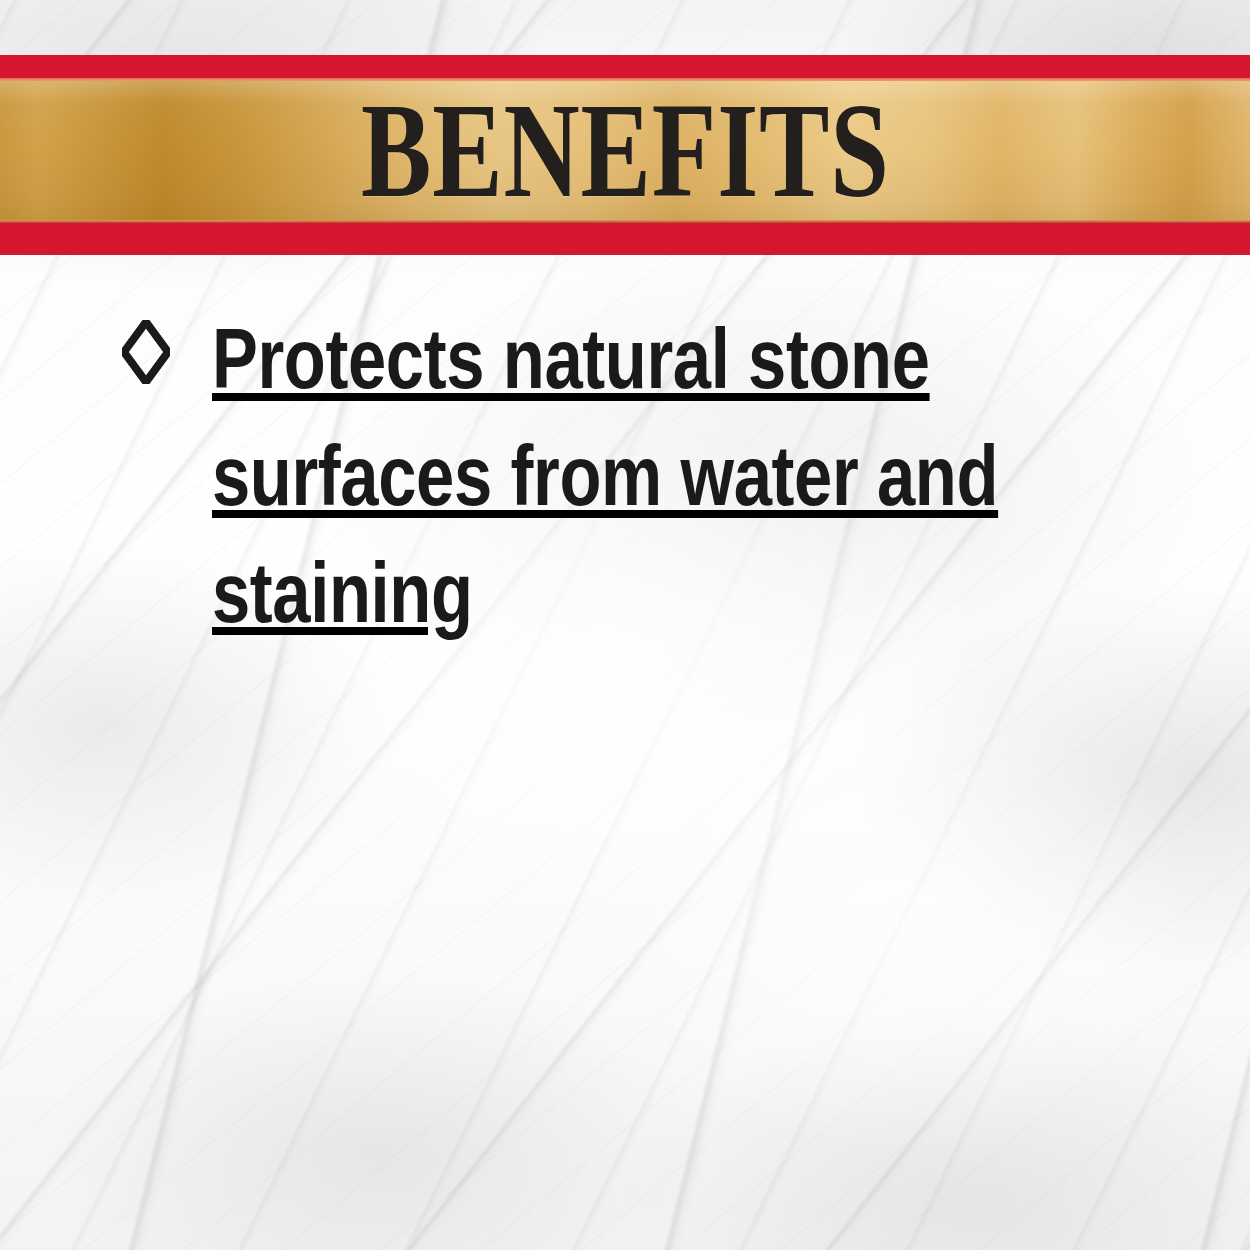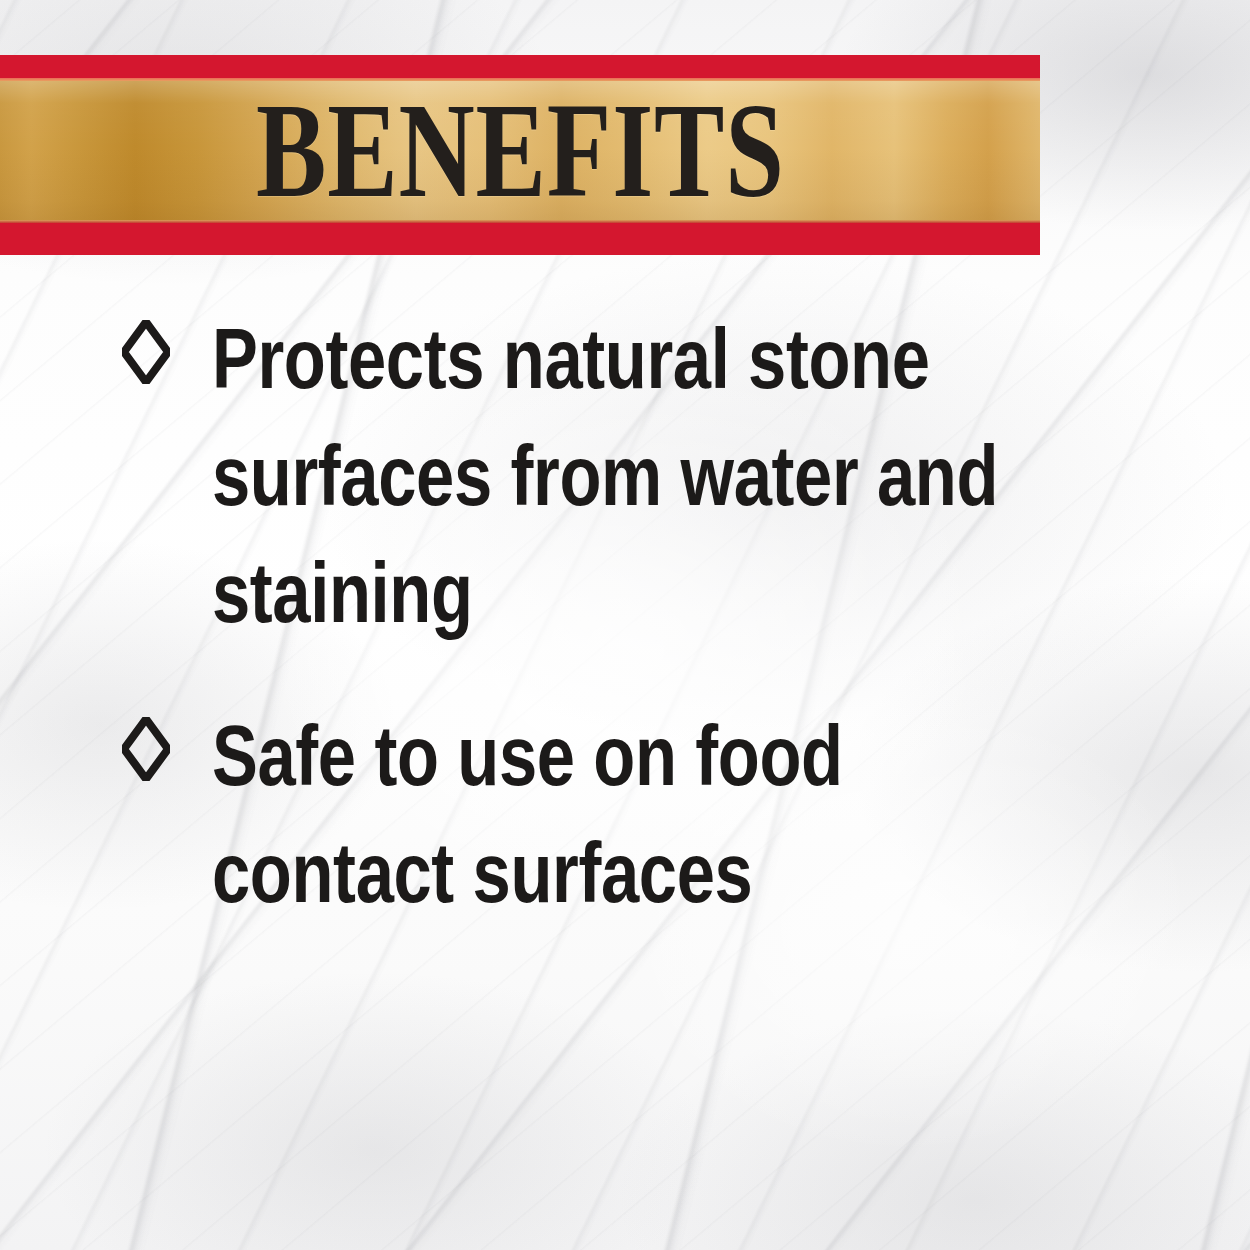--- a/index.html
+++ b/index.html
@@ -98,21 +98,21 @@
       radial-gradient(ellipse 540px 420px at 50% 52%, rgba(255,255,255,0.78), rgba(255,255,255,0) 70%),
       radial-gradient(ellipse 420px 320px at 72% 74%, rgba(255,255,255,0.62), rgba(255,255,255,0) 72%);
     pointer-events: none;
   }
 
   
   .banner {
     position: absolute;
     left: 0;
     top: 55px;
-    width: 1040px;
+    width: 1250px;
     height: 200px;
   }
   .banner-red-top {
     position: absolute;
     left: 0; top: 0;
     width: 100%;
     height: 23px;
     background: #d4172f;
   }
   .banner-red-bottom {
@@ -194,20 +194,21 @@
   .benefits-list {
     position: absolute;
     left: 0;
     top: 300px;
     width: 1250px;
   }
   .benefit-item {
     position: relative;
     padding-left: 212px;
     margin-bottom: 46px;
+    text-decoration: underline;
   }
   .benefit-item:last-child { margin-bottom: 0; }
 
   .bullet-diamond {
     position: absolute;
     left: 122px;
     top: 20px;
     width: 48px;
     height: 64px;
     display: block;
@@ -256,23 +257,17 @@
 
   <div class="benefits-list">
 
     <div class="benefit-item">
       <svg class="bullet-diamond" viewBox="0 0 48 64">
         <polygon points="24,2 46,32 24,62 2,32" fill="none" stroke="#1c1a19" stroke-width="8" stroke-linejoin="miter"></polygon>
       </svg>
       <div class="benefit-text b1">Protects natural stone surfaces from water and staining</div>
     </div>
 
-    <div class="benefit-item">
-      <svg class="bullet-diamond" viewBox="0 0 48 64">
-        <polygon points="24,2 46,32 24,62 2,32" fill="none" stroke="#1c1a19" stroke-width="8" stroke-linejoin="miter"></polygon>
-      </svg>
-      <div class="benefit-text b2">Safe to use on food contact surfaces</div>
-    </div>
 
 
   </div>
 
 </div>
 
 </body></html>

